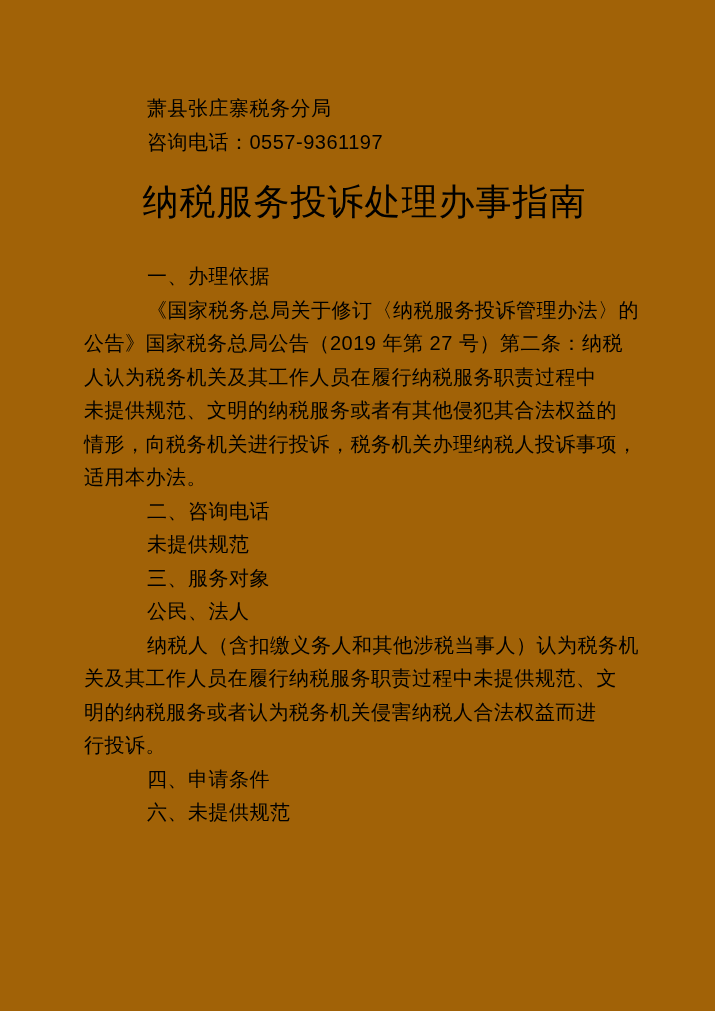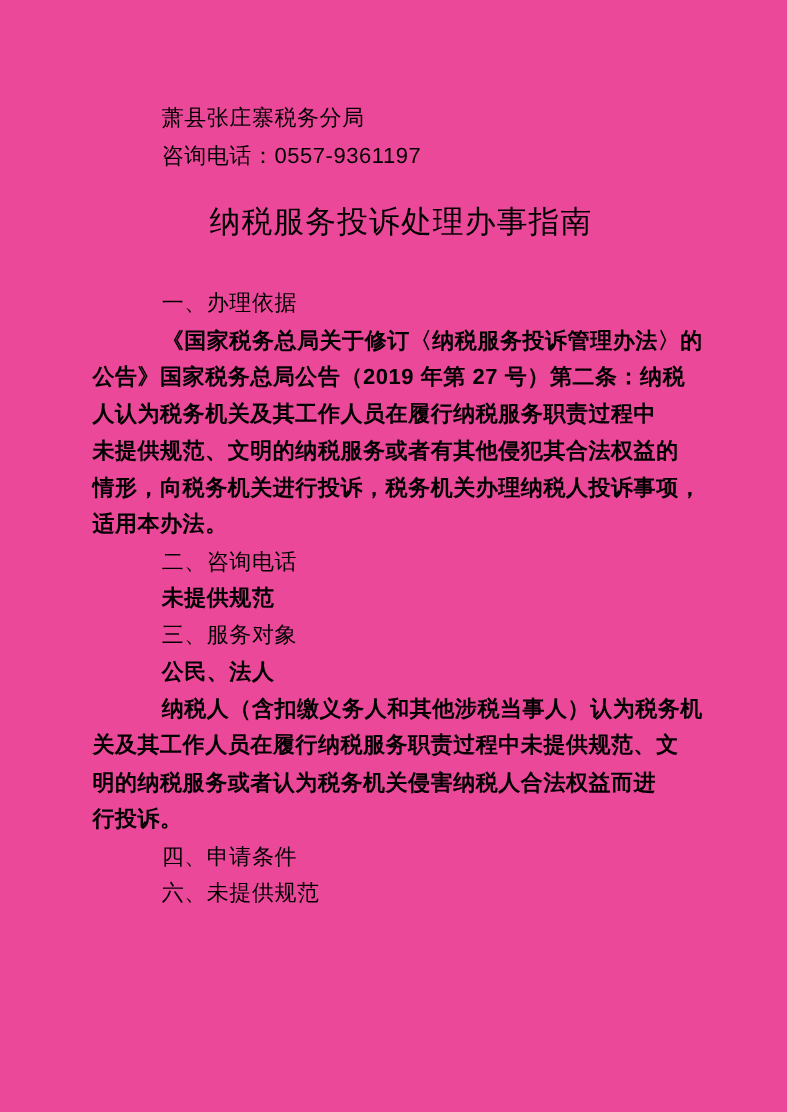--- a/index.html
+++ b/index.html
@@ -5,41 +5,40 @@
   html, body {
     margin: 0;
     padding: 0;
     background: #ffffff;
   }
   .page {
     position: relative;
     width: 715px;
     height: 1011px;
     box-sizing: border-box;
-    background: #ec4899;
+    background: #a16207;
     color: #000000;
     font-family: "Liberation Sans", "DejaVu Sans", sans-serif;
     font-size: 20px;
     line-height: 33.5px;
     letter-spacing: 0.5px;
     padding: 92px 70px 0 84px;
     overflow: hidden;
   }
   .page p {
     margin: 0;
   }
   .indent {
     text-indent: 63px;
   }
   .para {
     white-space: pre-line; 
-    font-weight: bold;
   }
   .doc-title {
-    font-size: 28px;
+    font-size: 36px;
     font-weight: 400;
     line-height: 45px;
     letter-spacing: 1px;
     text-align: center;
     text-indent: 0;
     margin: 20px 0 36px 0;
   }
 </style>
 </head>
 <body>

